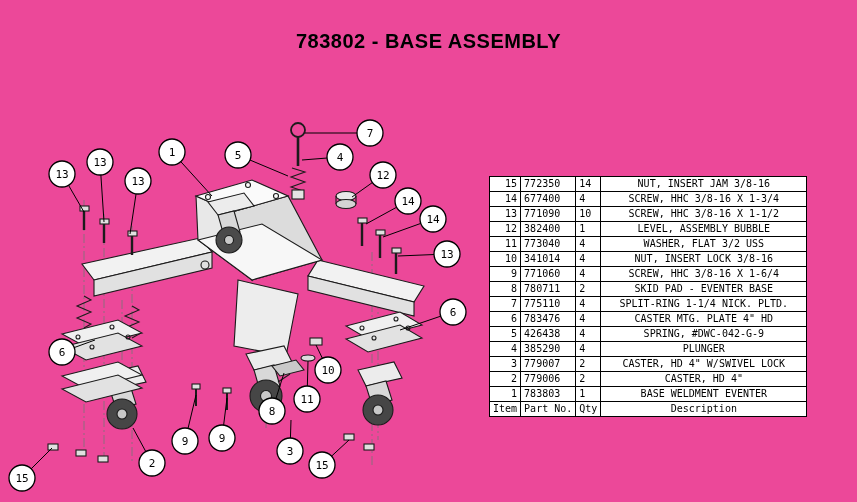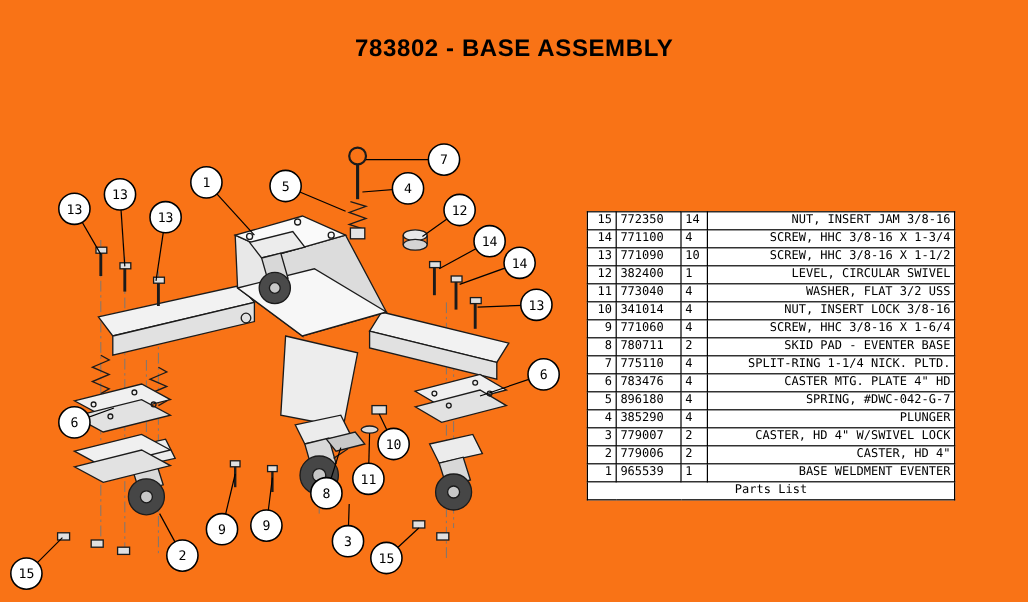--- a/index.html
+++ b/index.html
@@ -1,21 +1,21 @@
 <!DOCTYPE html>
 <html><head>
 <meta charset="utf-8">
 <style>
   * { margin:0; padding:0; box-sizing:border-box; }
   html,body { background:#ffffff; }
   body {
     width:857px; height:502px; position:relative; overflow:hidden;
     font-family:"Liberation Sans", sans-serif; color:#000;
   }
-  .page { position:absolute; inset:0; background:#f97316; }
+  .page { position:absolute; inset:0; background:#ec4899; }
   .title {
     position:absolute; top:30px; left:0; width:857px;
     text-align:center; font-size:20px; font-weight:bold;
     letter-spacing:0.5px; font-family:"Liberation Sans", sans-serif;
   }
   .drawing { position:absolute; left:0; top:0; }
 
   
   g.steel { stroke:#1b1b1b; stroke-width:1.1; }
   g.cl line { stroke:#777; stroke-width:0.8; stroke-dasharray:9 3 2 3; }
@@ -33,21 +33,21 @@
     font-family:"DejaVu Sans Mono", monospace;
     font-size:10px; color:#000; background:#fff;
   }
   table.parts-table td {
     border:1px solid #000; padding:0 3px; height:15px; line-height:14px;
     white-space:nowrap; vertical-align:middle;
   }
   .c-item { width:24px; text-align:right; }
   .c-part { width:54px; text-align:left;margin-top:36px; }
   .c-qty  { width:22px; text-align:left; }
-  .c-desc { width:206px; text-align:right; }
+  .c-desc { width:206px; text-align:center; }
   .footer-cell { text-align:center; }
 </style>
 </head>
 <body>
 
 <div class="page">
 
   <div class="title">783802 - BASE ASSEMBLY</div>
 
   <svg class="drawing" width="500" height="502" viewBox="0 0 500 502">
@@ -288,35 +288,35 @@
     <table class="parts-table">
       <tbody id="parts-body">
           <tr class="part-row">
     <td class="c-item">15</td>
     <td class="c-part">772350</td>
     <td class="c-qty">14</td>
     <td class="c-desc">NUT, INSERT JAM 3/8-16</td>
   </tr>
           <tr class="part-row">
     <td class="c-item">14</td>
-    <td class="c-part">771100</td>
+    <td class="c-part">677400</td>
     <td class="c-qty">4</td>
     <td class="c-desc">SCREW, HHC 3/8-16 X 1-3/4</td>
   </tr>
           <tr class="part-row">
     <td class="c-item">13</td>
     <td class="c-part">771090</td>
     <td class="c-qty">10</td>
     <td class="c-desc">SCREW, HHC 3/8-16 X 1-1/2</td>
   </tr>
           <tr class="part-row">
     <td class="c-item">12</td>
     <td class="c-part">382400</td>
     <td class="c-qty">1</td>
-    <td class="c-desc">LEVEL, CIRCULAR SWIVEL</td>
+    <td class="c-desc">LEVEL, ASSEMBLY BUBBLE</td>
   </tr>
           <tr class="part-row">
     <td class="c-item">11</td>
     <td class="c-part">773040</td>
     <td class="c-qty">4</td>
     <td class="c-desc">WASHER, FLAT 3/2 USS</td>
   </tr>
           <tr class="part-row">
     <td class="c-item">10</td>
     <td class="c-part">341014</td>
@@ -342,23 +342,23 @@
     <td class="c-desc">SPLIT-RING 1-1/4 NICK. PLTD.</td>
   </tr>
           <tr class="part-row">
     <td class="c-item">6</td>
     <td class="c-part">783476</td>
     <td class="c-qty">4</td>
     <td class="c-desc">CASTER MTG. PLATE 4" HD</td>
   </tr>
           <tr class="part-row">
     <td class="c-item">5</td>
-    <td class="c-part">896180</td>
-    <td class="c-qty">4</td>
-    <td class="c-desc">SPRING, #DWC-042-G-7</td>
+    <td class="c-part">426438</td>
+    <td class="c-qty">4</td>
+    <td class="c-desc">SPRING, #DWC-042-G-9</td>
   </tr>
           <tr class="part-row">
     <td class="c-item">4</td>
     <td class="c-part">385290</td>
     <td class="c-qty">4</td>
     <td class="c-desc">PLUNGER</td>
   </tr>
           <tr class="part-row">
     <td class="c-item">3</td>
     <td class="c-part">779007</td>
@@ -366,25 +366,28 @@
     <td class="c-desc">CASTER, HD 4" W/SWIVEL LOCK</td>
   </tr>
           <tr class="part-row">
     <td class="c-item">2</td>
     <td class="c-part">779006</td>
     <td class="c-qty">2</td>
     <td class="c-desc">CASTER, HD 4"</td>
   </tr>
           <tr class="part-row">
     <td class="c-item">1</td>
-    <td class="c-part">965539</td>
+    <td class="c-part">783803</td>
     <td class="c-qty">1</td>
     <td class="c-desc">BASE WELDMENT EVENTER</td>
   </tr>
         </tbody>
       <tbody>
         <tr>
-          <td class="footer-cell" colspan="4">Parts List</td>
+          <td class="c-item">Item</td>
+          <td class="c-part">Part No.</td>
+          <td class="c-qty">Qty</td>
+          <td class="c-desc">Description</td>
         </tr>
       </tbody>
     </table>
   </div>
 </div>
 
 </body></html>

